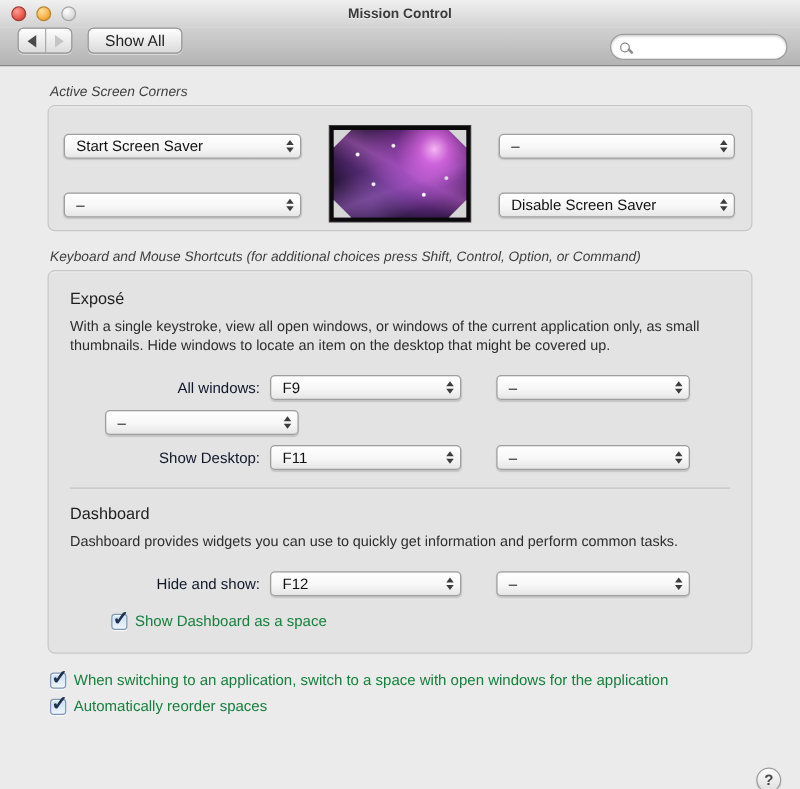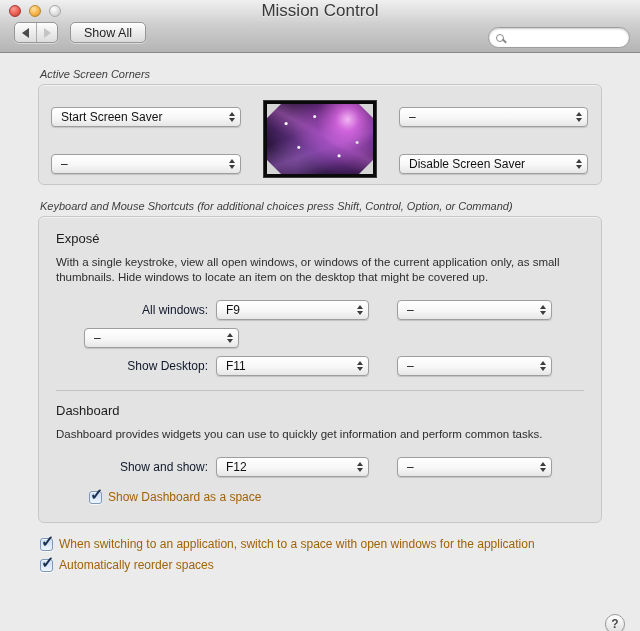--- a/index.html
+++ b/index.html
@@ -16,21 +16,21 @@
     height:22px;
     background:linear-gradient(#f0f0f0,#d2d2d2);
     position:relative;
     display:flex; align-items:center; justify-content:center;
   }
   .traffic { position:absolute; left:9px; top:5px; display:flex; gap:8px; }
   .light { width:12px; height:12px; border-radius:50%; }
   .light.close { background:radial-gradient(circle at 35% 30%, #fb9c92, #e8584c 60%, #b03a30); border:0.5px solid #a33; }
   .light.min   { background:radial-gradient(circle at 35% 30%, #ffe0a0, #f6b143 60%, #c9832a); border:0.5px solid #b8862f; }
   .light.zoom  { background:radial-gradient(circle at 35% 30%, #ffffff, #dcdcdc 60%, #bdbdbd); border:0.5px solid #a8a8a8; }
-  .win-title { font-size:17px; font-weight:normal; color:#3a3a3a; text-shadow:0 1px 0 rgba(255,255,255,.6); }
+  .win-title { font-size:11px; font-weight:bold; color:#3a3a3a; text-shadow:0 1px 0 rgba(255,255,255,.6); }
 
   
   .toolbar {
     height:31px;
     background:linear-gradient(#d1d1d1,#b4b4b4);
     border-bottom:1px solid #868686;
     display:flex; align-items:flex-start;
     padding:0 10px;
     position:relative;
   }
@@ -137,21 +137,21 @@
     background:linear-gradient(#c9dcf3,#eef5fd);
     box-shadow:inset 0 1px 1px rgba(255,255,255,.9), 0 1px 0 rgba(255,255,255,.7);
     position:relative;
   }
   .check-mark {
     position:absolute; left:0px; top:-7px;
     font-size:16px; font-weight:bold; color:#1b3least; color:#1c3050;
     visibility:hidden;
   }
   .checkbox[data-state="true"] .check-mark { visibility:visible; }
-  .checkbox-label { font-size:12px; color:#a16207; }
+  .checkbox-label { font-size:12px; color:#15803d; }
   .dash-check { margin:13px 0 2px 33px; }
 
   .bottom-opts { margin:14px 0 0 2px; display:flex; flex-direction:column; gap:7px; }
 
   .help-btn {
     position:absolute; right:15px; bottom:12px;
     width:20px; height:20px; border-radius:50%;
     border:1px solid #9b9b9b;
     background:linear-gradient(#ffffff,#dedede);
     box-shadow:0 1px 1px rgba(0,0,0,.15);
@@ -281,21 +281,21 @@
           </span>
       </div>
     </div>
 
     <div class="divider"></div>
 
     <div class="sub-title">Dashboard</div>
     <div class="sub-desc">Dashboard provides widgets you can use to quickly get information and perform common tasks.</div>
 
     <div class="short-row">
-      <span class="short-label">Show and show:</span>
+      <span class="short-label">Hide and show:</span>
       <div class="popup kb">
         <span>F12</span>
         <span class="popup-arrows">
             <i class="up"></i>
             <i class="down"></i>
           </span>
       </div>
       <div class="popup ms">
         <span>–</span>
         <span class="popup-arrows">

